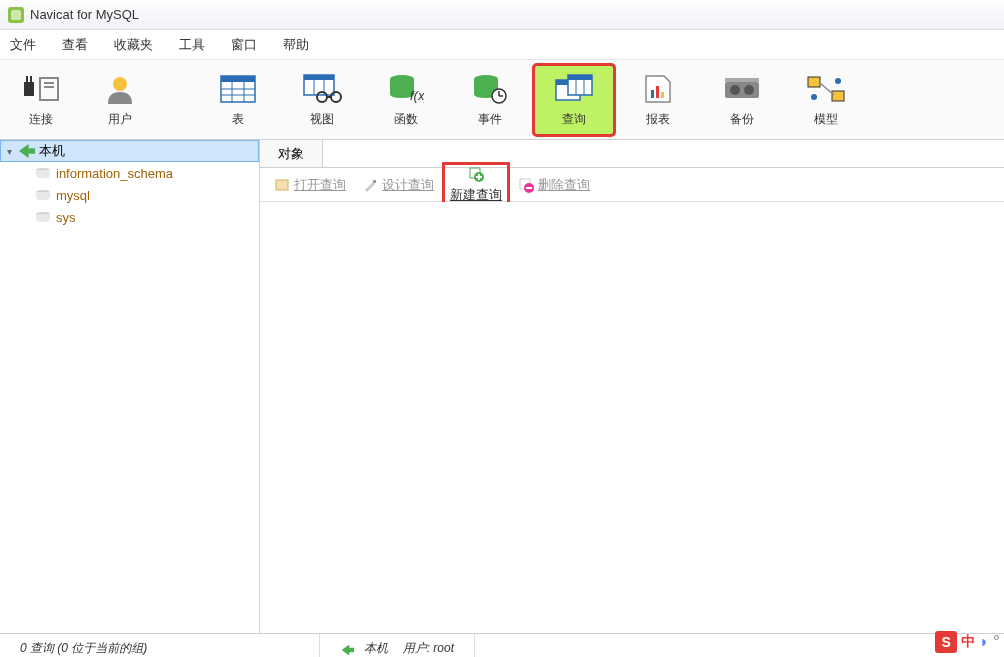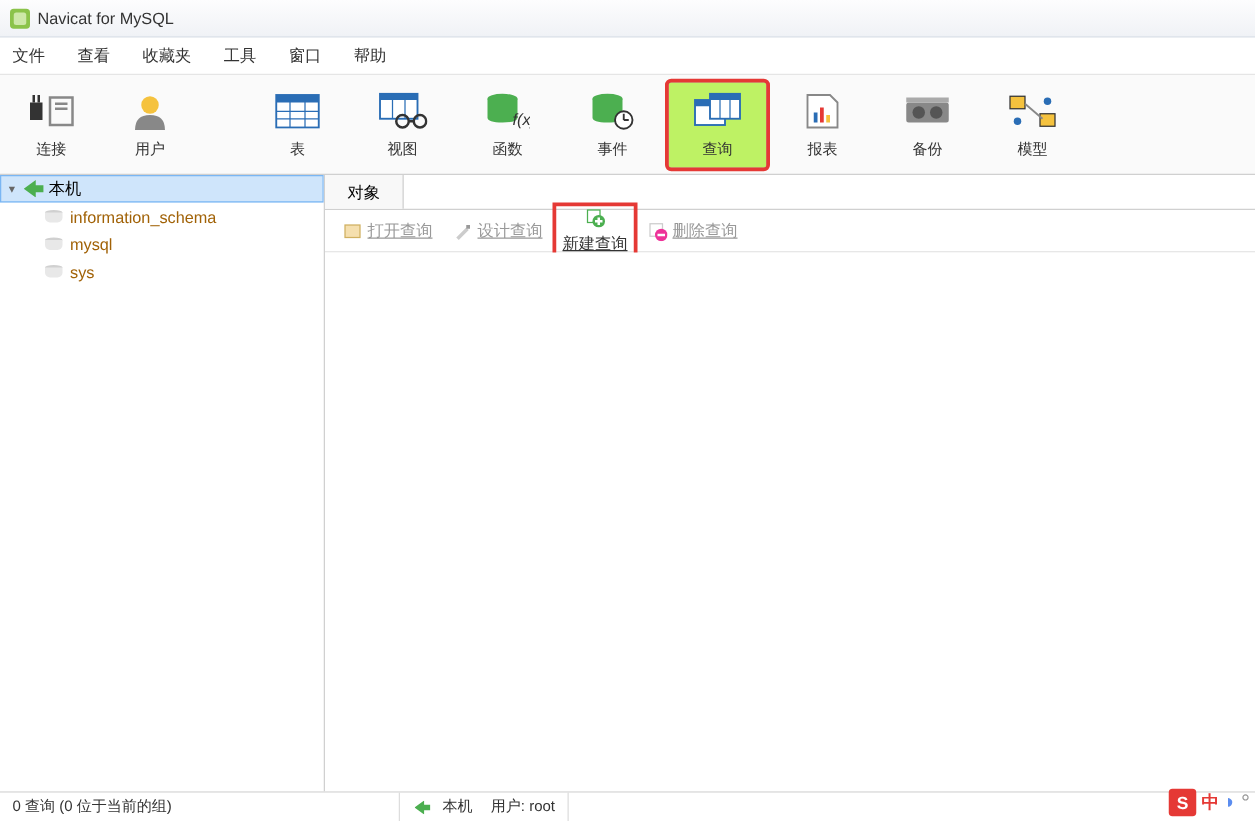--- a/index.html
+++ b/index.html
@@ -32,21 +32,21 @@
 
 .content { flex: 1; display: flex; flex-direction: column; }
 .tabbar { height: 28px; border-bottom: 1px solid #d0d0d0; display: flex; align-items: stretch; }
 .tab { padding: 4px 18px; font-size: 13px; border-right: 1px solid #d0d0d0; background: #f8f8f8; display:flex; align-items:flex-end; }
 .actionbar { height: 34px; border-bottom: 1px solid #e0e0e0; display: flex; align-items: center; padding: 0 8px; gap: 4px; font-size: 13px; color: #999; }
 .act { display: flex; align-items: center; gap: 4px; padding: 2px 6px; text-decoration: underline; }
 .act.enabled { color: #333; flex-direction: column; }
 .act-ico { width: 16px; height: 16px; display:flex; align-items:center; justify-content:center; }
 
 .statusbar { height: 24px; border-top: 1px solid #d0d0d0; display: flex; align-items: center; font-size: 12px; color: #333; }
-.statusbar .seg { padding: 0 10px; border-right: 1px solid #ddd; display:flex; align-items:center; gap:4px; height:100%; }
+.statusbar .seg { padding: 0 20px; border-right: 1px solid #ddd; display:flex; align-items:flex-end; gap:4px; height:100%;font-style:italic; }
 
 .ime { position: absolute; right: 4px; bottom: 4px; display: flex; align-items: center; gap: 4px; font-size: 14px; }
 .ime-box { width: 22px; height: 22px; background: #e53935; color:#fff; display:flex; align-items:center; justify-content:center; border-radius:3px; font-weight:bold; }
 .ime-cn { color: #e53935; font-weight: bold; }
 .ime-moon { color: #5b8def; font-size: 16px; }
 .ime-dot { color: #999; font-size: 18px; }
 
 svg { display:block; }
 </style>
 </head>

